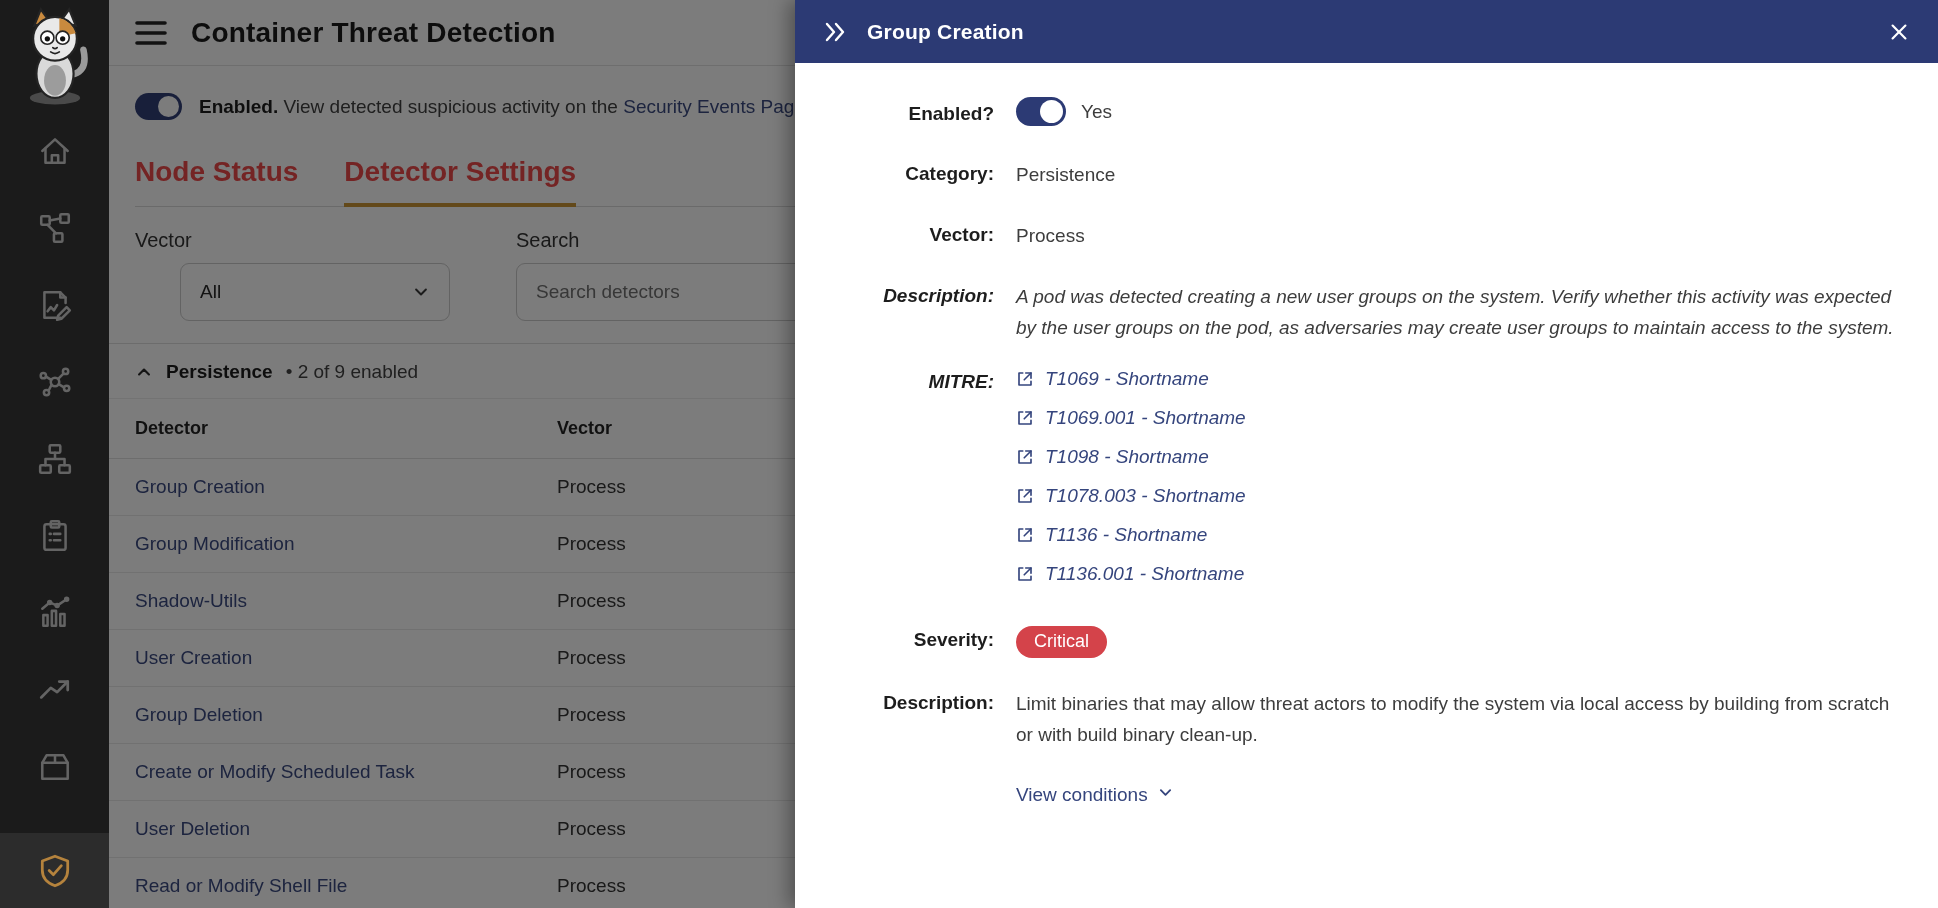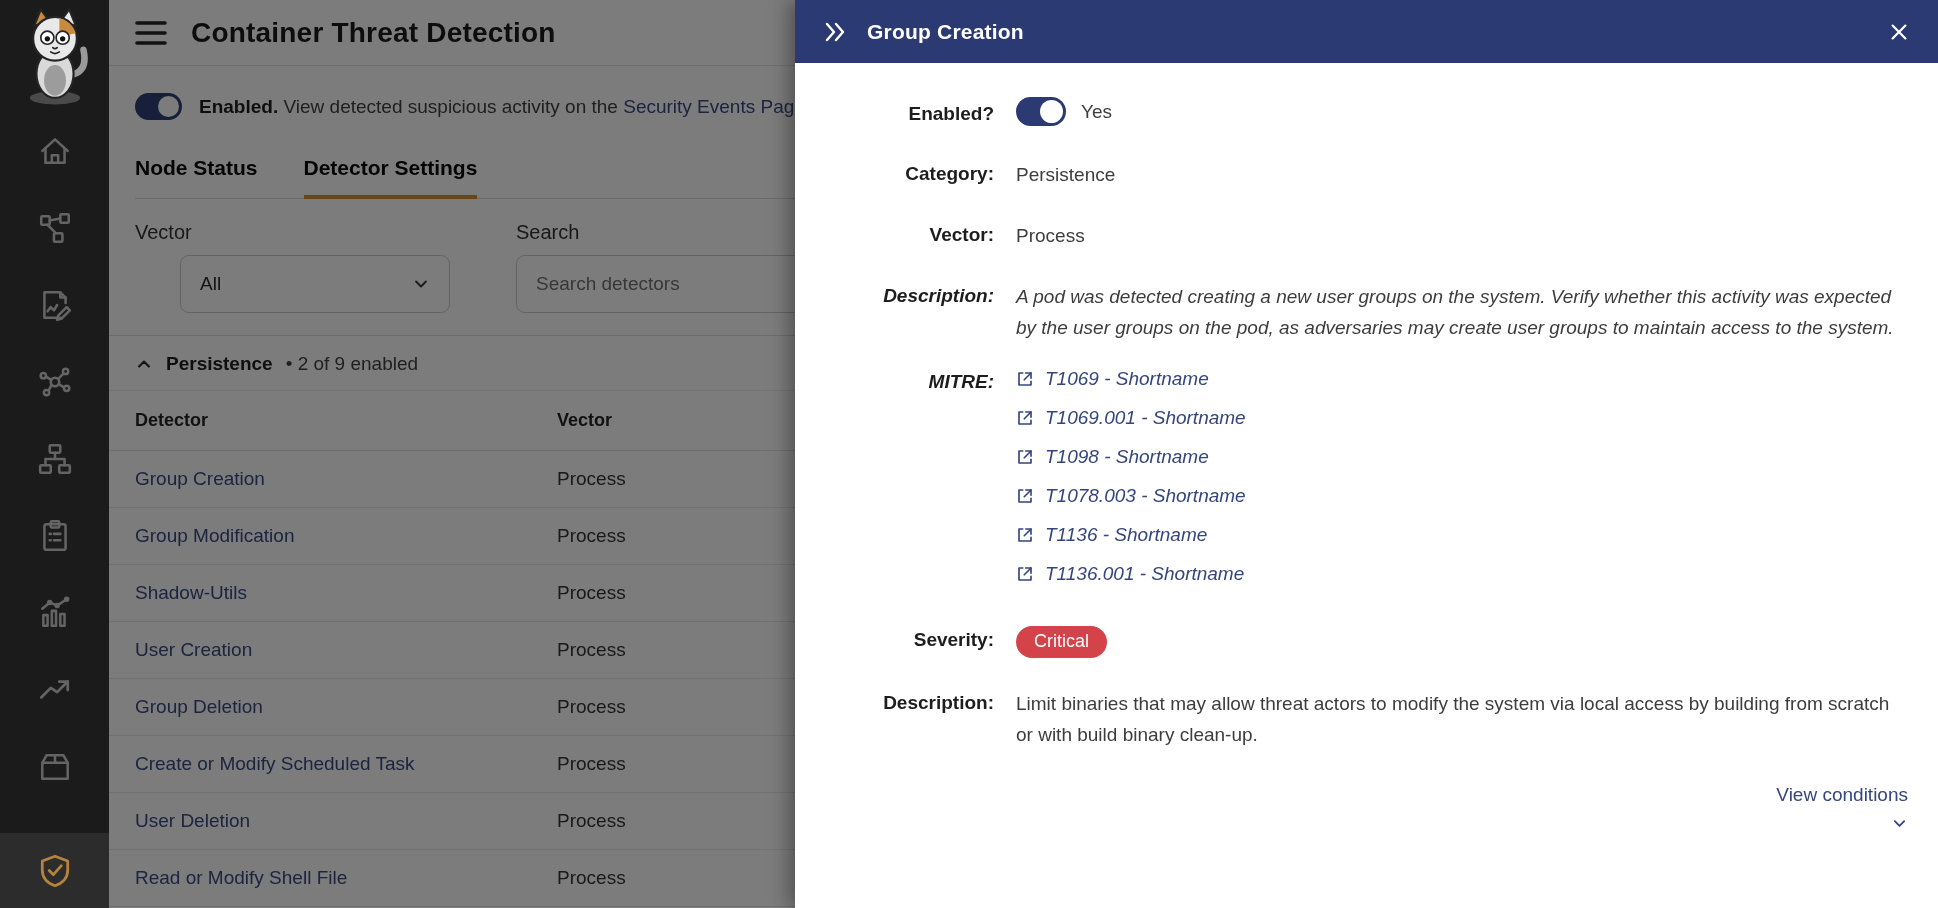--- a/index.html
+++ b/index.html
@@ -28,21 +28,21 @@
   .banner b { color:#161616; }
   .banner a { color:#35457d; text-decoration:none; white-space:nowrap; }
 
   .toggle { position:relative; border-radius:15px; background:#2c3a74; cursor:pointer; flex-shrink:0; }
   .toggle.sm { width:47px; height:27px; }
   .toggle.lg { width:50px; height:29px; }
   .toggle::after { content:''; position:absolute; right:3px; top:3px; bottom:3px; aspect-ratio:1;
                    background:#fff; border-radius:50%; }
 
   .tabs { margin:36px 26px 0; border-bottom:1px solid #d8d8d8; display:flex; gap:46px; }
-  .tab { font-size:21px; font-weight:700; color:#000000; padding-bottom:15px; cursor:pointer; }
+  .tab { font-size:28px; font-weight:700; color:#ef4444; padding-bottom:15px; cursor:pointer; }
   .tab.active { border-bottom:4px solid #c9942f; margin-bottom:-1px; }
 
   .filters { margin:22px 26px 0; display:flex; gap:66px; }
   .filter-label { font-size:20px; color:#2e2e2e; margin-bottom:11px; }
   .select-box { width:270px; height:58px; border:1.5px solid #c9c9c9; border-radius:9px; display:flex;
                 align-items:center; justify-content:space-between; padding:0 19px; font-size:19px; color:#222;
                 cursor:pointer; background:#fff;margin-left:45px; }
   .select-box svg { width:18px; height:18px; color:#333; }
   .search-input { width:630px; height:58px; border:1.5px solid #c9c9c9; border-radius:9px; padding:0 19px;
                   font-size:19px; color:#222; font-family:"Liberation Sans", sans-serif; background:#fff; }
@@ -78,21 +78,21 @@
   .field-value { margin-left:22px; color:#3d3d3d; max-width:890px; line-height:31px; }
   .mb-lg { margin-bottom:30px; }
   .mb-md { margin-bottom:24px;font-style:italic; }
   .toggle-row { display:flex; align-items:center; gap:15px; margin-top:-3px; }
   .mitre-list { margin-left:22px; }
   .mitre-link { display:flex; align-items:center; gap:11px; margin-bottom:15px; color:#35457d; cursor:pointer; }
   .mitre-link svg { width:18px; height:18px; flex-shrink:0; }
   .mitre-link span { line-height:24px; }
   .pill { display:inline-block; background:#d4434a; color:#fff; font-size:18px; padding:5px 18px 7px;
           border-radius:999px; line-height:20px; }
-  .view-conditions { display:flex; align-items:flex-end; gap:9px; color:#35457d; margin:34px 0 0 197px; cursor:pointer;flex-direction:column; }
+  .view-conditions { display:flex; align-items:flex-start; gap:9px; color:#35457d; margin:34px 0 0 197px; cursor:pointer; }
   .view-conditions svg { width:17px; height:17px; }
 </style>
 </head>
 <body>
 
 <div class="app">
 
   <aside class="sidebar">
     <div class="logo">
       <svg viewBox="0 0 64 92">

